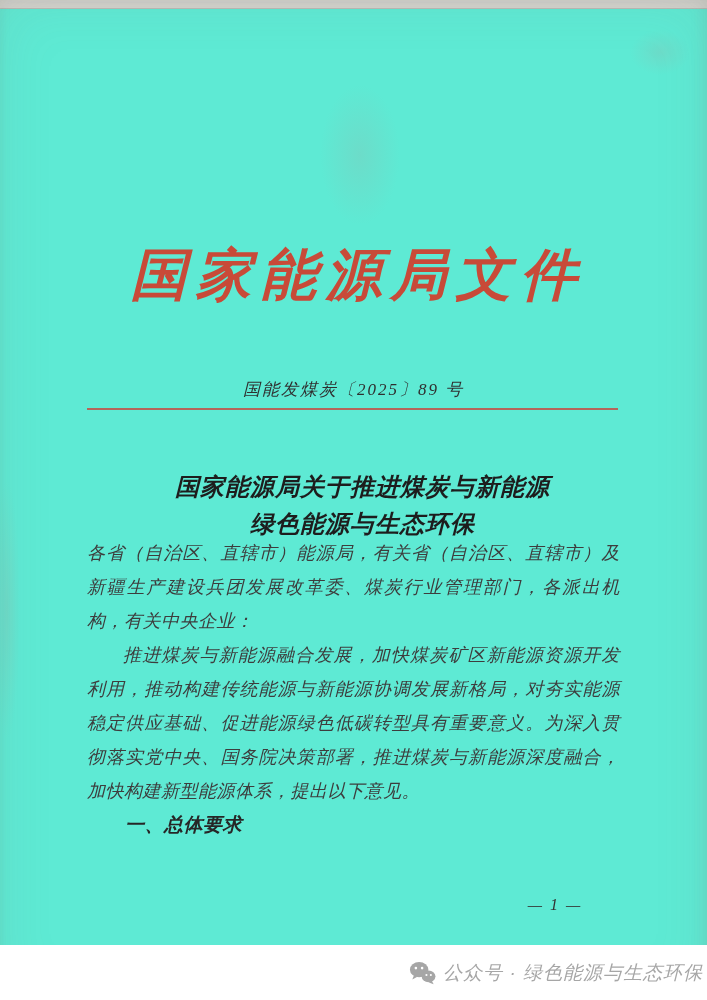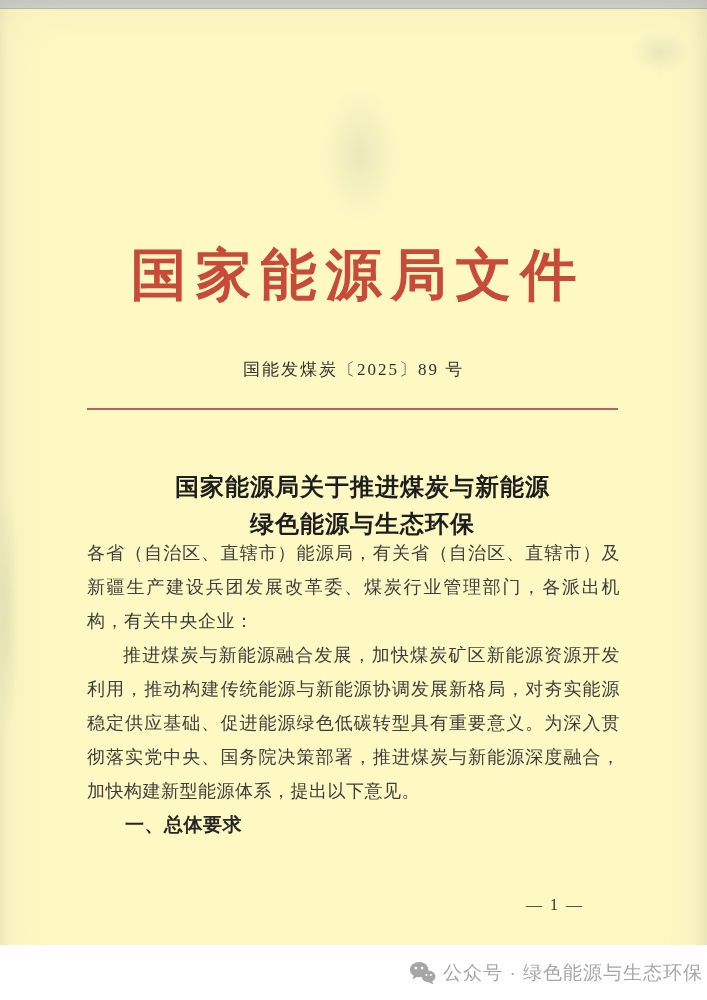--- a/index.html
+++ b/index.html
@@ -6,22 +6,23 @@
     margin: 0;
     padding: 0;
     background: #e9e9e6;
     font-family: "Liberation Serif", serif;
   }
   .page {
     position: relative;
     width: 707px;
     height: 1000px;
     margin: 0 auto;
-    background: #fef9c3;
+    background: #5eead4;
     overflow: hidden;
+    font-style: italic;
   }
   
   .page::after {
     content: "";
     position: absolute;
     inset: 0;
     pointer-events: none;
     box-shadow: inset 0 0 55px rgba(120,120,112,0.12), inset -6px 0 12px rgba(140,140,132,0.10), inset 3px 0 8px rgba(140,140,132,0.07);
   }
   .scan-strip {
@@ -49,21 +50,21 @@
     font-size: 56px;
     font-weight: bold;
     color: #c84a38;
     letter-spacing: 9px;
     text-indent: 9px; 
     white-space: nowrap;
     font-family: "Liberation Serif", serif;
   }
   .doc-number {
     position: absolute;
-    top: 358px;
+    top: 378px;
     left: 0;
     width: 100%;
     text-align: center;
     font-size: 17px;
     letter-spacing: 2px;
     color: #2f2f2f;
   }
   .red-rule {
     position: absolute;
     top: 408px;

